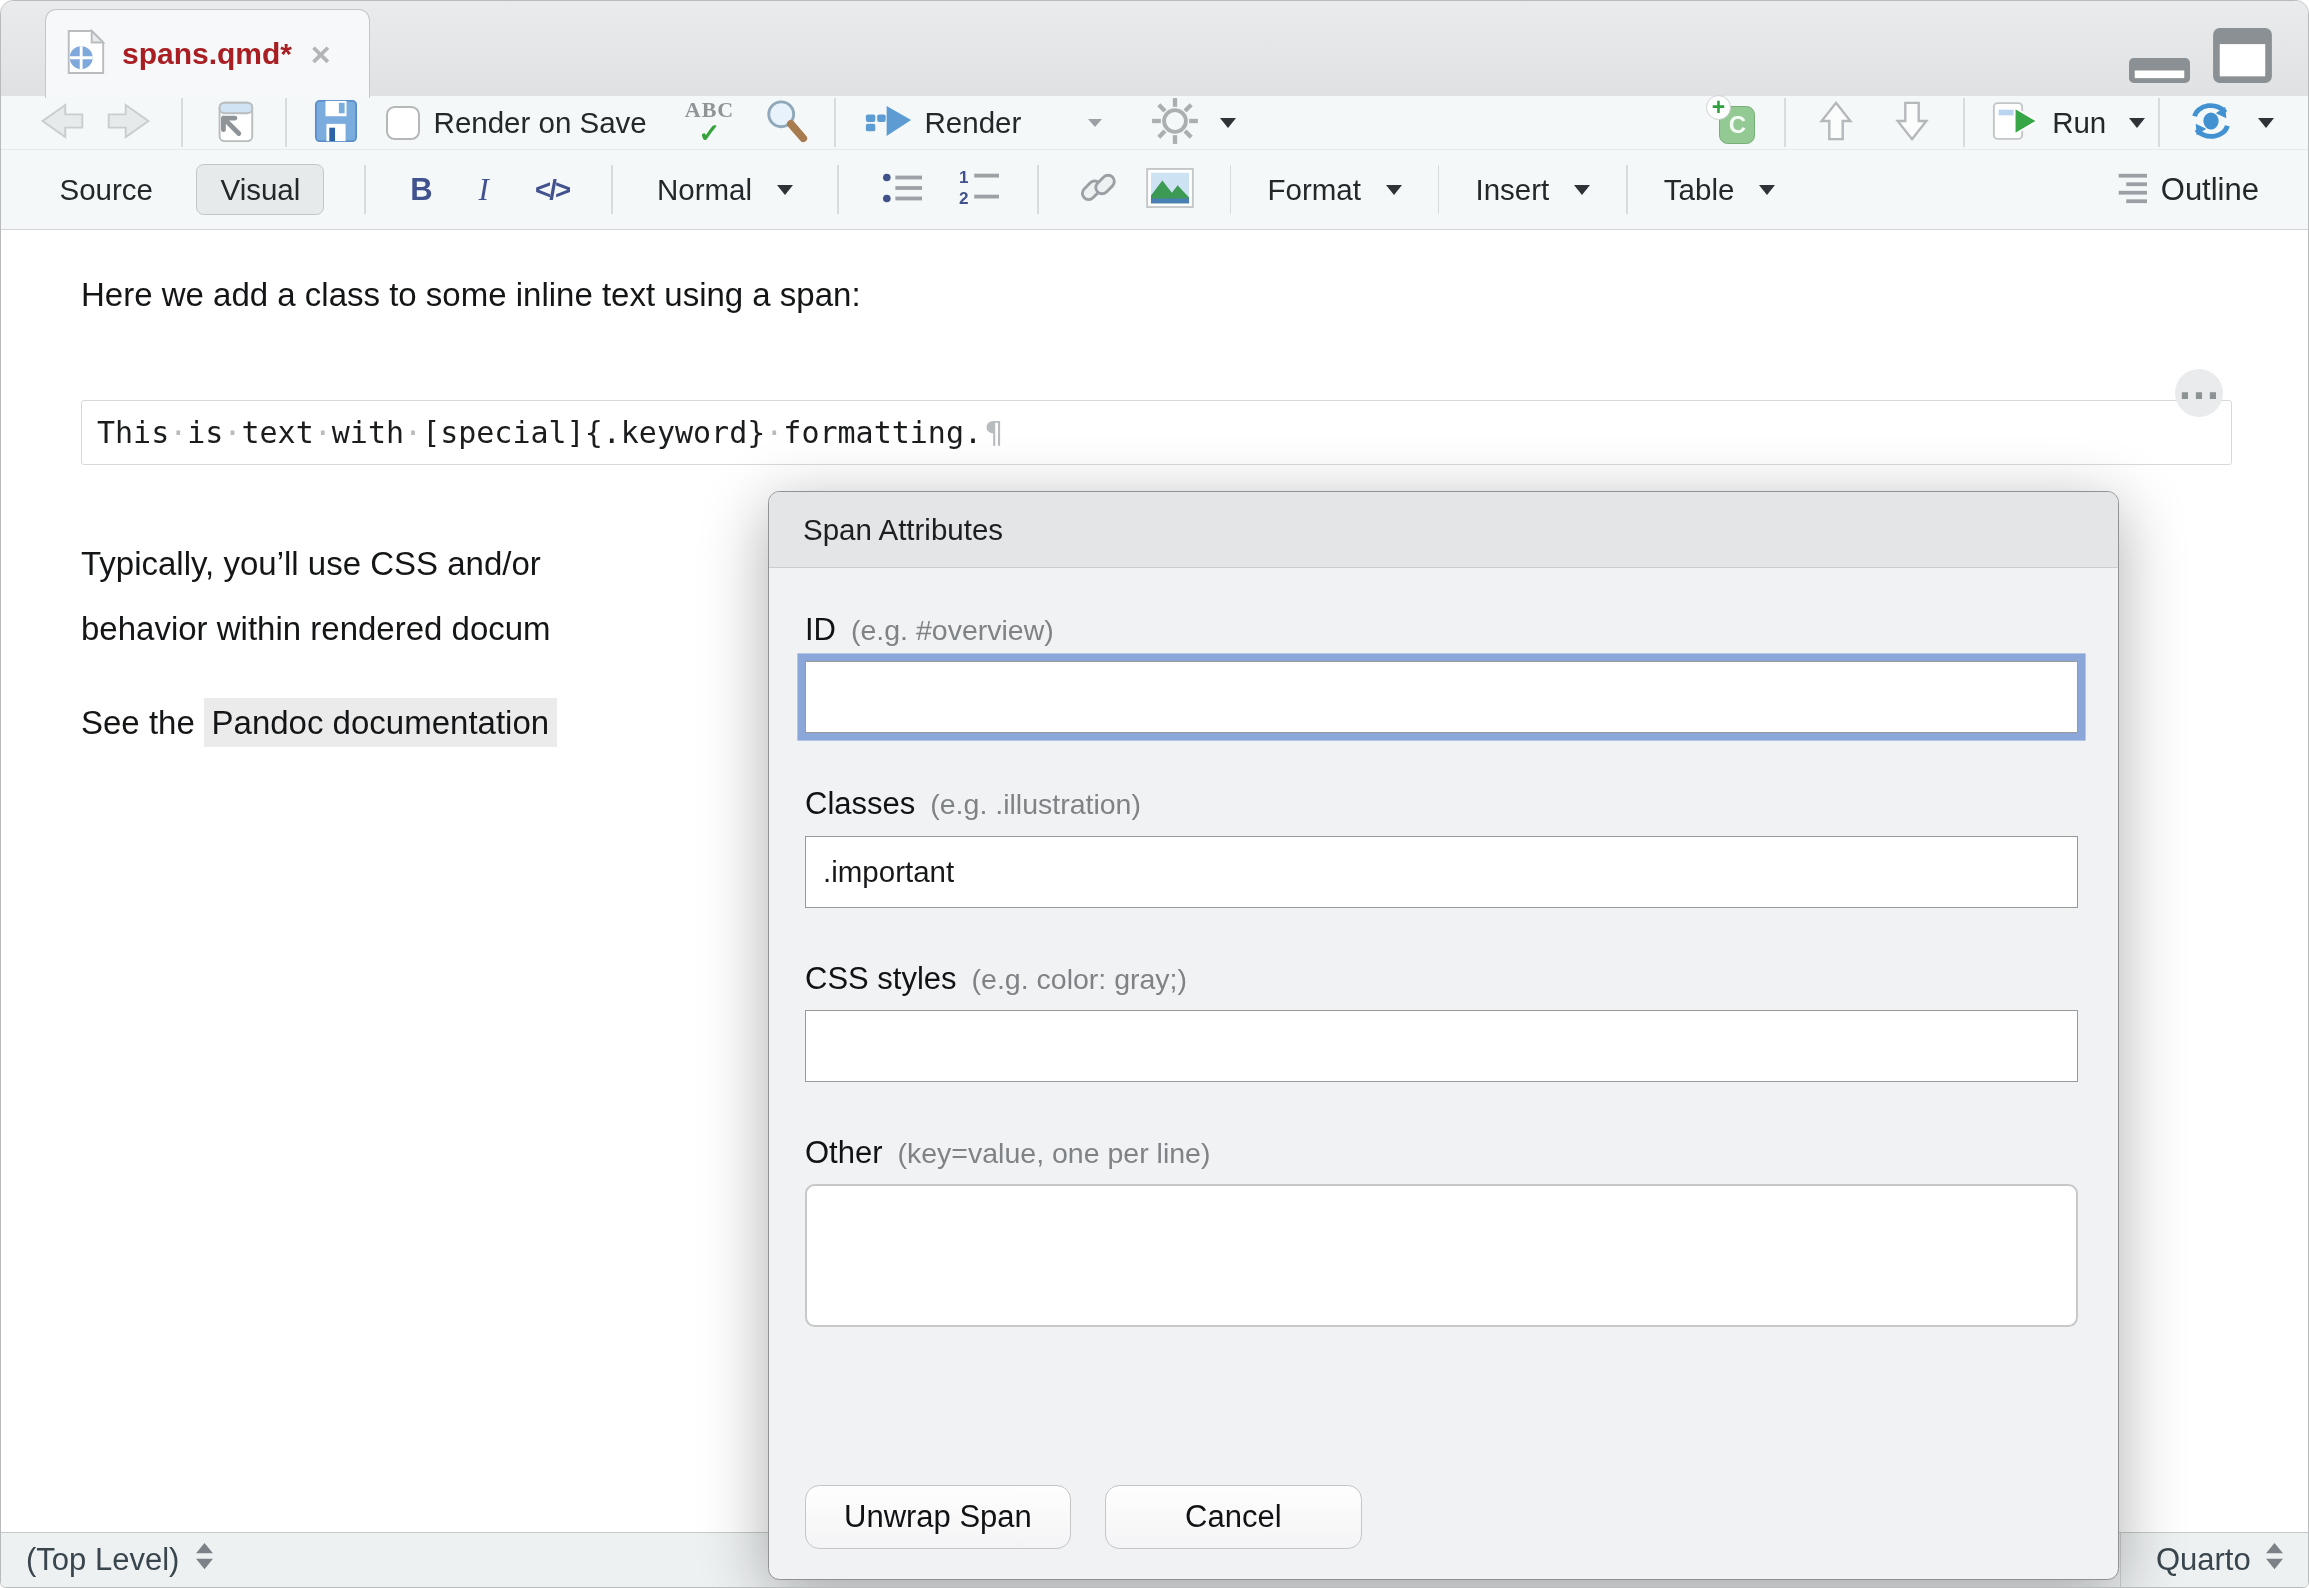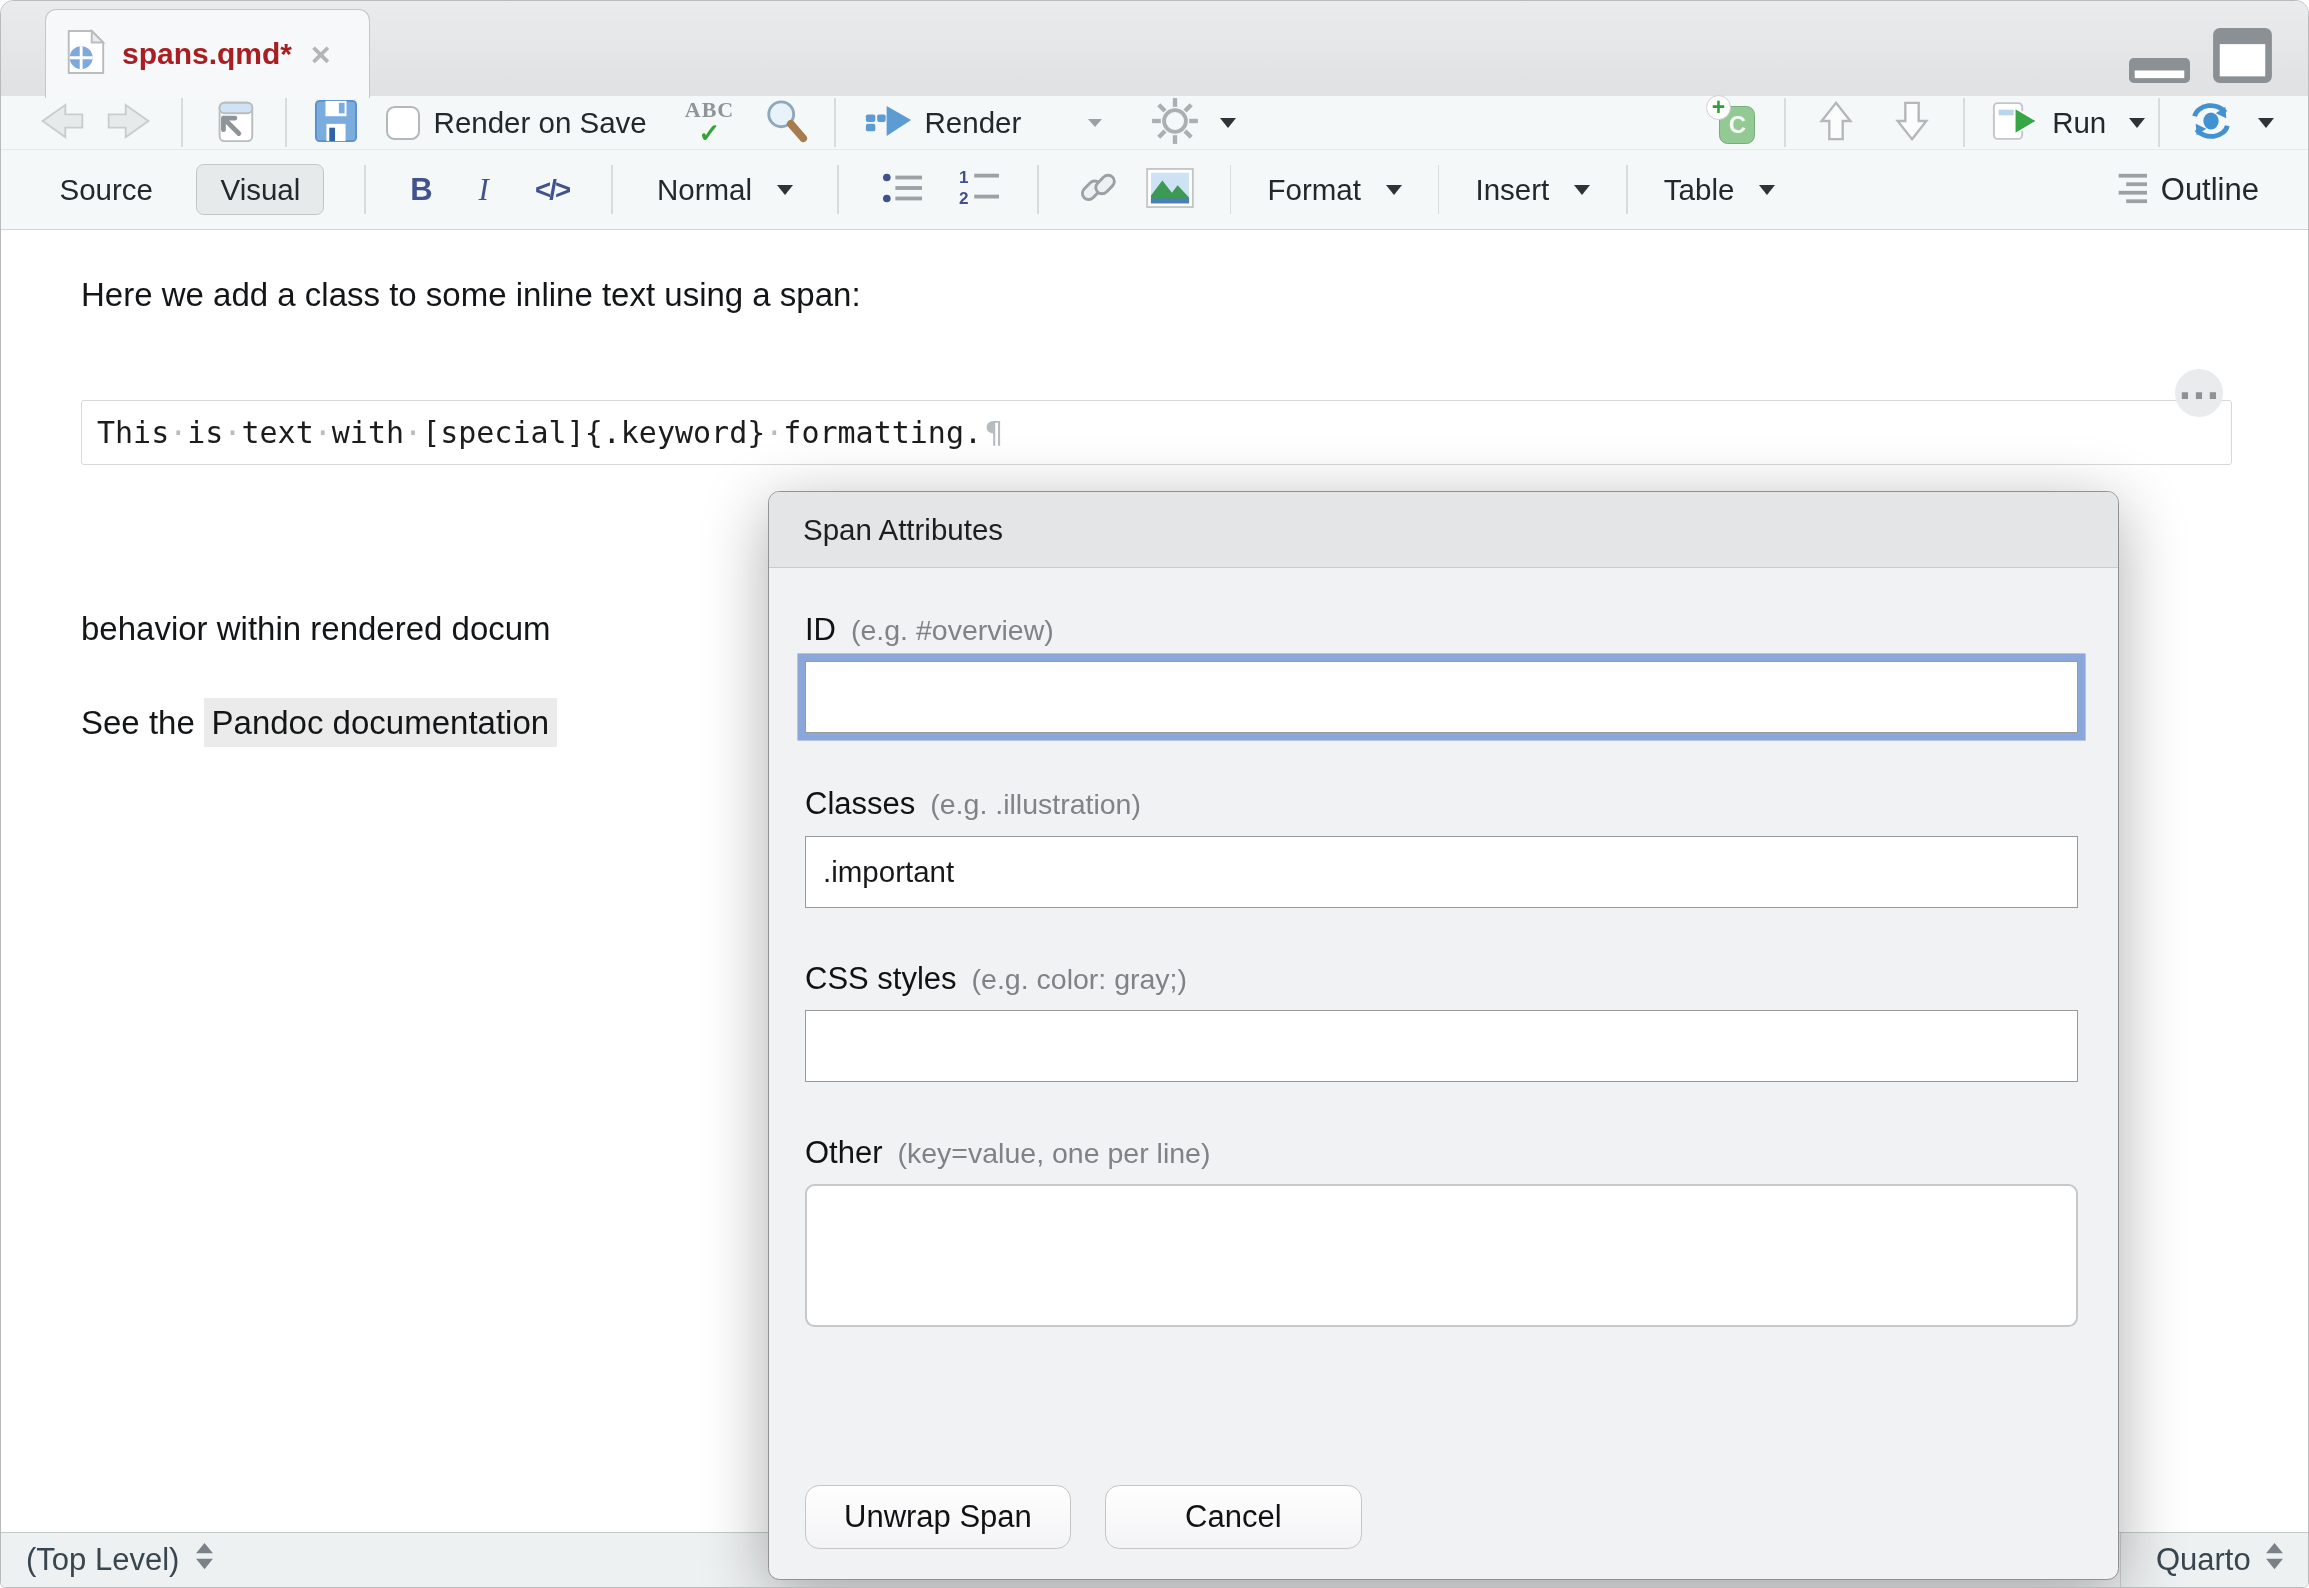--- a/index.html
+++ b/index.html
@@ -360,21 +360,21 @@
   <div class="editor">
     <div class="p1">Here we add a class to some inline text using a span:</div>
 
     <div class="codebox">
       <span><span>This</span><span class="dot">·</span><span>is</span><span class="dot">·</span><span>text</span><span class="dot">·</span><span>with</span><span class="dot">·</span><span>[special]{.keyword}</span><span class="dot">·</span><span>formatting.</span><span class="pilcrow">¶</span></span>
     </div>
     <button class="more-btn">
       <span>…</span>
     </button>
 
-    <div class="p2"><br><span>behavior within rendered docum</span></div>
+    <div class="p2"><span>Typically, you’ll use CSS and/or</span><br><span>behavior within rendered docum</span></div>
 
     <div class="p3">
       <span>See the </span><span class="link">Pandoc documentation</span>
     </div>
   </div>
 
   <div class="dialog">
     <div class="dialog-header">
       <span>Span Attributes</span>
     </div>

